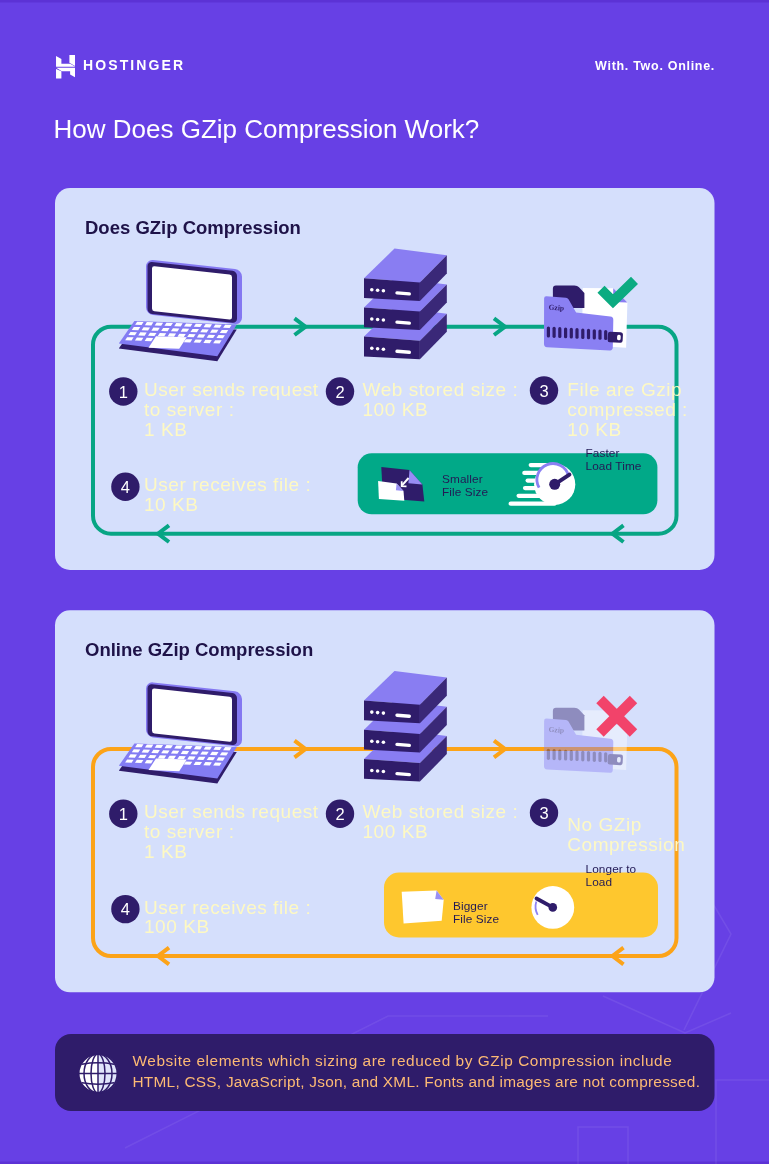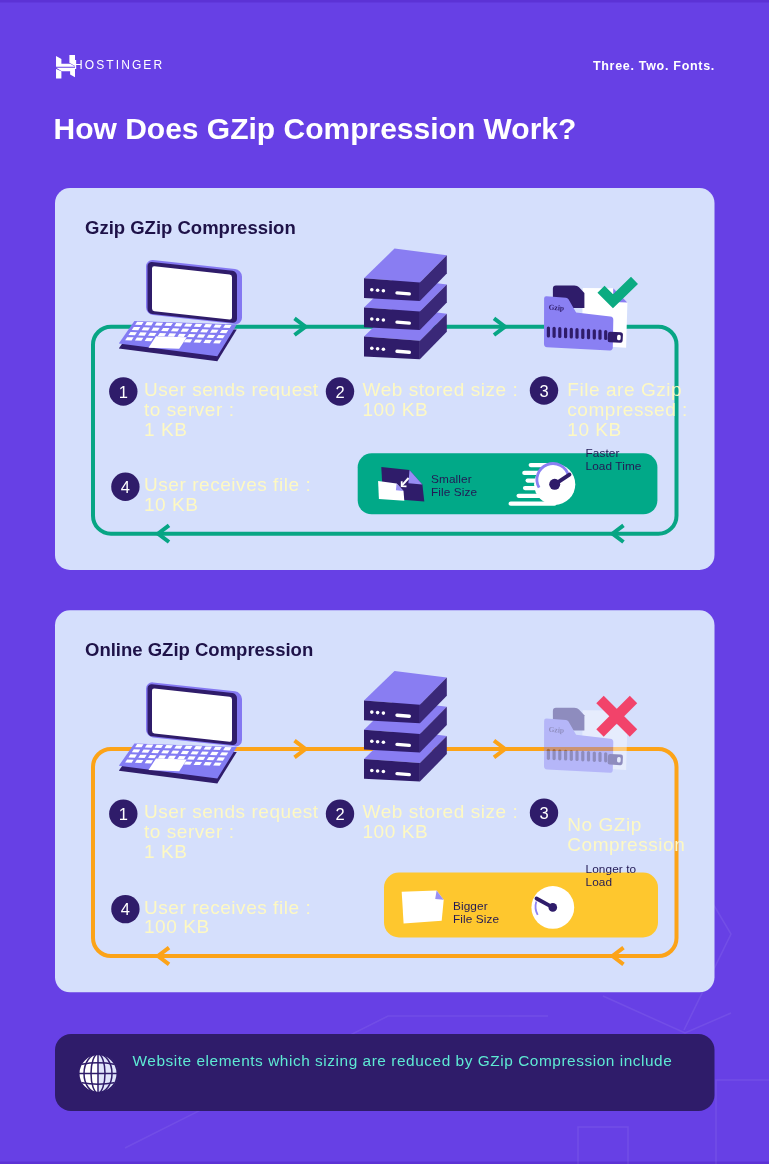--- a/index.html
+++ b/index.html
@@ -195,33 +195,33 @@
 </svg>
 
 <svg class="abs" style="left:55.5px;top:55px" width="19.5" height="23.5" viewBox="0 0 19.2 23.2">
   <g fill="#ffffff">
     <path d="M0,1.1 L5.3,3.9 V8.6 H14.0 L19.15,11.5 H0 Z"></path>
     <path d="M13.2,0 H19.2 V11.0 L13.2,7.7 Z"></path>
     <path d="M0.25,12.6 H19.2 V22.1 L13.9,19.3 V16.1 H5.7 Z"></path>
     <path d="M0,13.7 L5.3,16.1 V23.2 H0 Z"></path>
   </g>
 </svg>
-<div class="abs" style="left:74px;top:59px;font-size:12px;font-weight:normal;letter-spacing:2.1px;color:#ffffff;line-height:12px">HOSTINGER</div>
-<div class="abs" style="right:54px;top:60px;font-size:12.5px;font-weight:bold;letter-spacing:0.7px;color:#ffffff;line-height:12px">Three. Two. Fonts.</div>
-<div class="abs" style="left:53.5px;top:114px;font-size:30px;font-weight:bold;color:#ffffff;line-height:30px;letter-spacing:0px">How Does GZip Compression Work?</div>
-
-<div class="abs cardtitle" style="left:85px;top:217px">Gzip GZip Compression</div>
+<div class="abs" style="left:83px;top:59px;font-size:14px;font-weight:bold;letter-spacing:2.1px;color:#ffffff;line-height:12px">HOSTINGER</div>
+<div class="abs" style="right:54px;top:60px;font-size:12.5px;font-weight:bold;letter-spacing:0.7px;color:#ffffff;line-height:12px">With. Two. Online.</div>
+<div class="abs" style="left:53.5px;top:114px;font-size:26px;font-weight:normal;color:#ffffff;line-height:30px;letter-spacing:0px">How Does GZip Compression Work?</div>
+
+<div class="abs cardtitle" style="left:85px;top:217px">Does GZip Compression</div>
 <div class="abs steptext" style="left:144px;top:380px">User sends request<br>to server :<br>1 KB</div>
 <div class="abs steptext" style="left:362.5px;top:380px">Web stored size :<br>100 KB</div>
 <div class="abs steptext" style="left:567.3px;top:380px">File are Gzip<br>compressed :<br>10 KB</div>
 <div class="abs steptext" style="left:144px;top:475.3px">User receives file :<br>10 KB</div>
-<div class="abs bannertext" style="left:431px;top:472.5px">Smaller<br>File Size</div>
+<div class="abs bannertext" style="left:442px;top:472.5px">Smaller<br>File Size</div>
 <div class="abs bannertext" style="left:585.5px;top:447px">Faster<br>Load Time</div>
 
 <div class="abs cardtitle" style="left:85px;top:639.3px">Online GZip Compression</div>
 <div class="abs steptext" style="left:144px;top:802.3px">User sends request<br>to server :<br>1 KB</div>
 <div class="abs steptext" style="left:362.5px;top:802.3px">Web stored size :<br>100 KB</div>
 <div class="abs steptext" style="left:567.3px;top:815px">No GZip<br>Compression</div>
 <div class="abs steptext" style="left:144px;top:897.6px">User receives file :<br>100 KB</div>
 <div class="abs bannertext" style="left:453px;top:900px">Bigger<br>File Size</div>
 <div class="abs bannertext" style="left:585.5px;top:863px">Longer to<br>Load</div>
 
-<div class="abs" style="left:132.5px;top:1051px;font-size:15.4px;line-height:20.8px;color:#5eead4"><span style="letter-spacing:0.55px">Website elements which sizing are reduced by GZip Compression include</span><br></div>
+<div class="abs" style="left:132.5px;top:1051px;font-size:15.4px;line-height:20.8px;color:#fdba74"><span style="letter-spacing:0.55px">Website elements which sizing are reduced by GZip Compression include</span><br><span style="letter-spacing:0.25px">HTML, CSS, JavaScript, Json, and XML. Fonts and images are not compressed.</span></div>
 
 </body></html>

